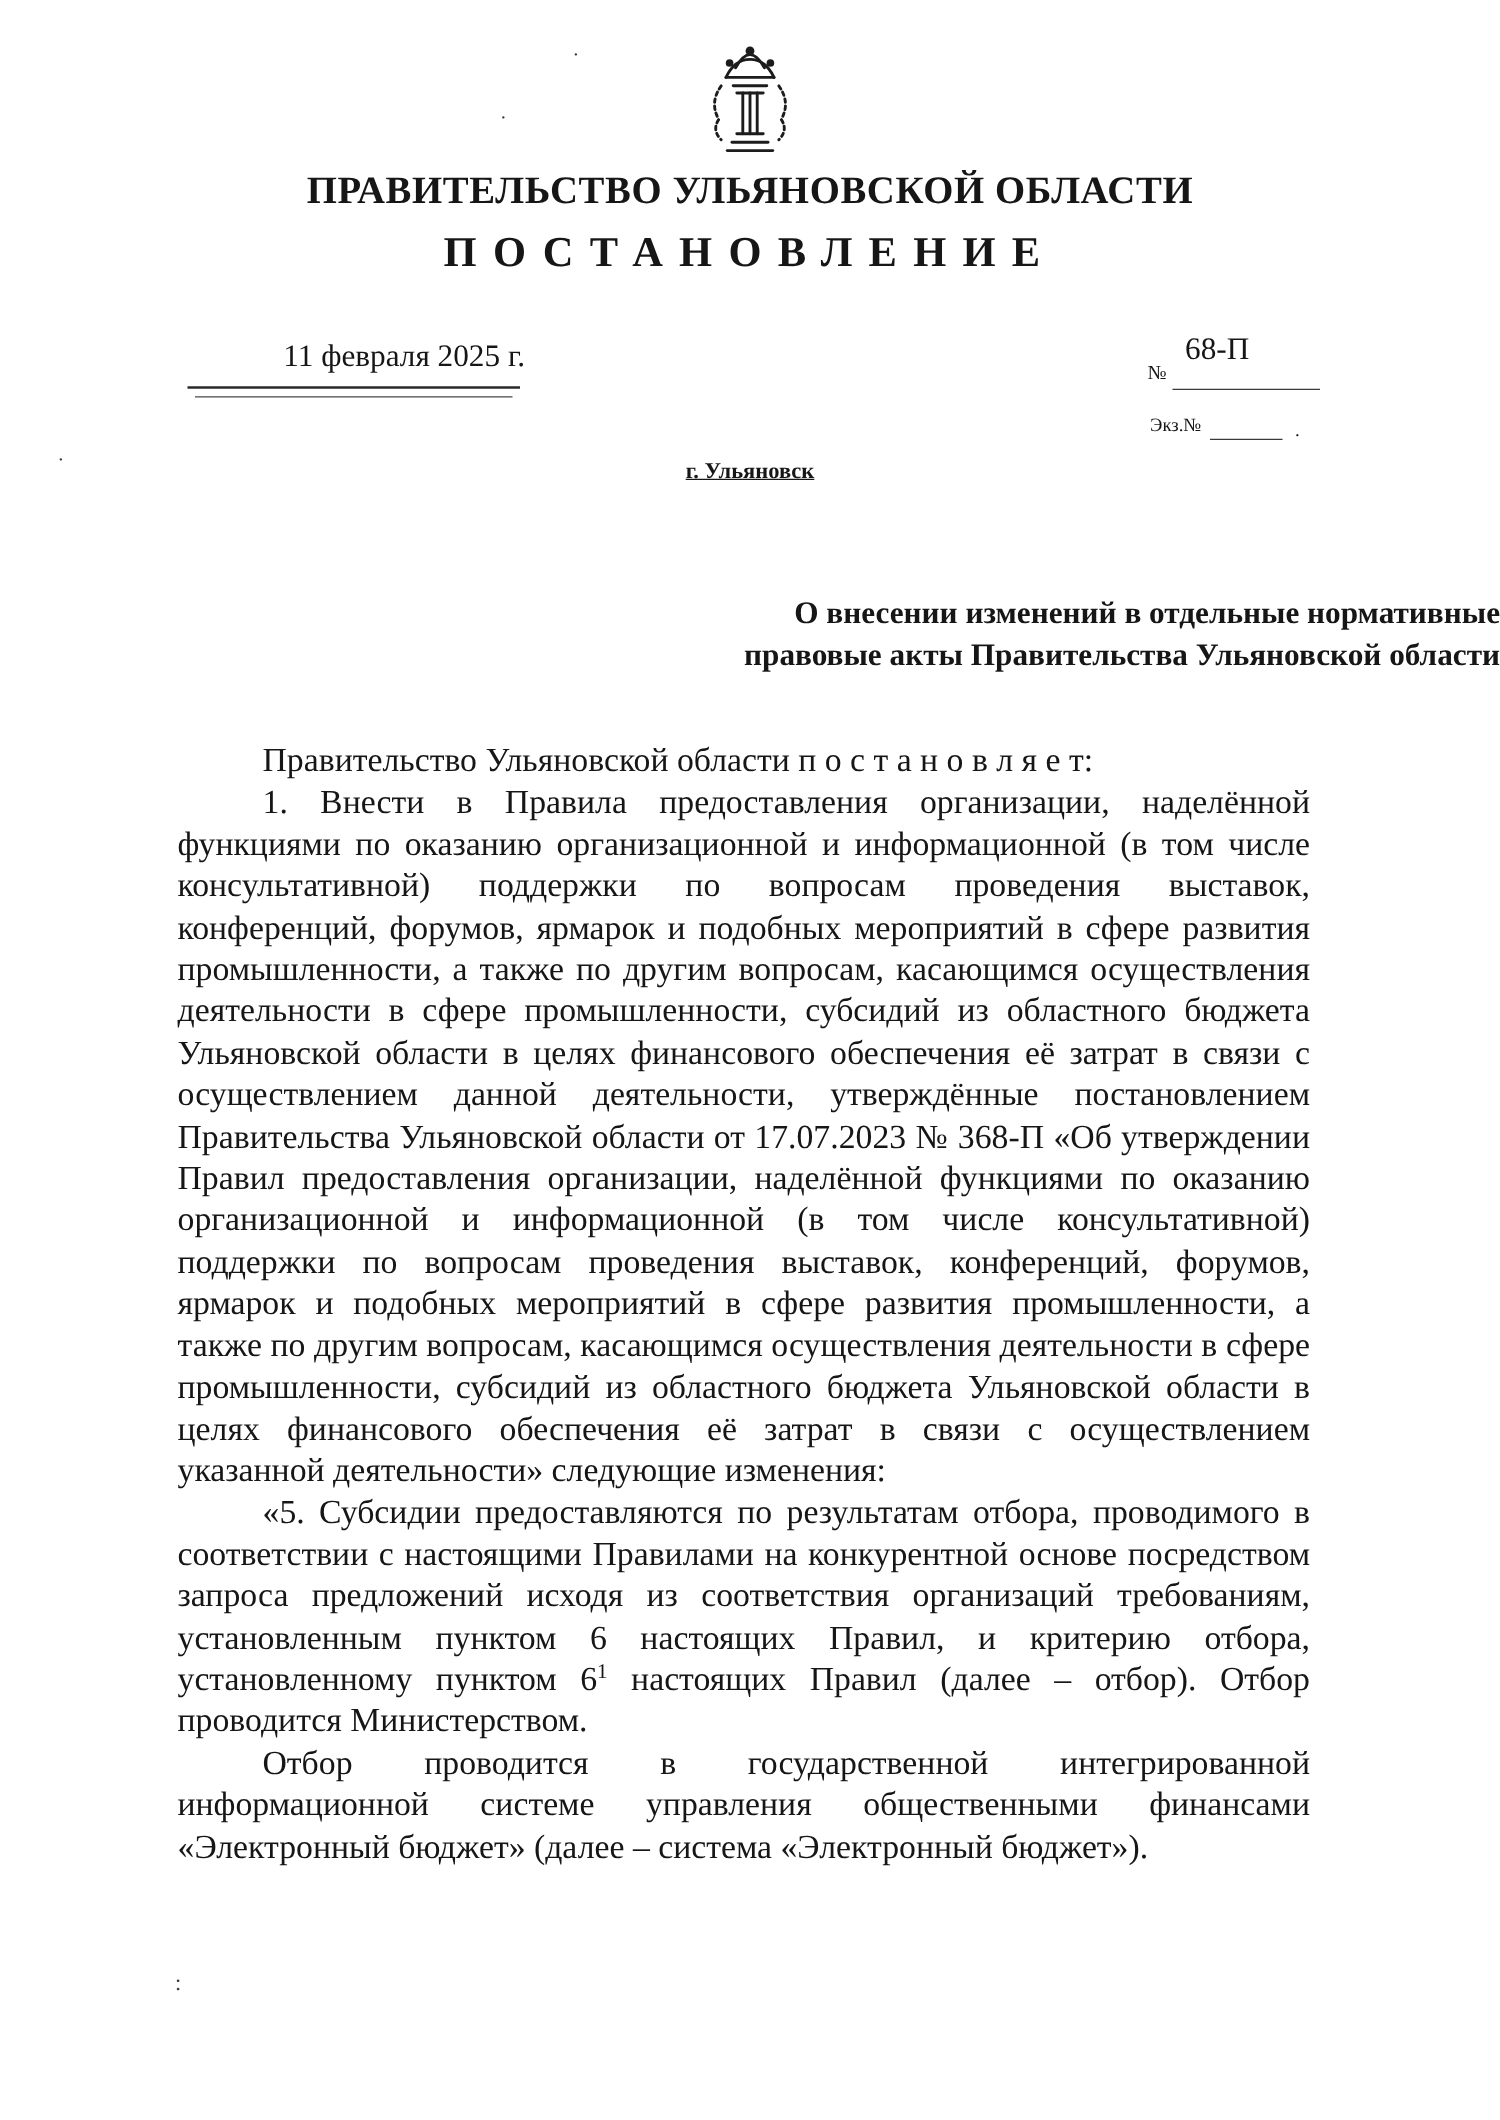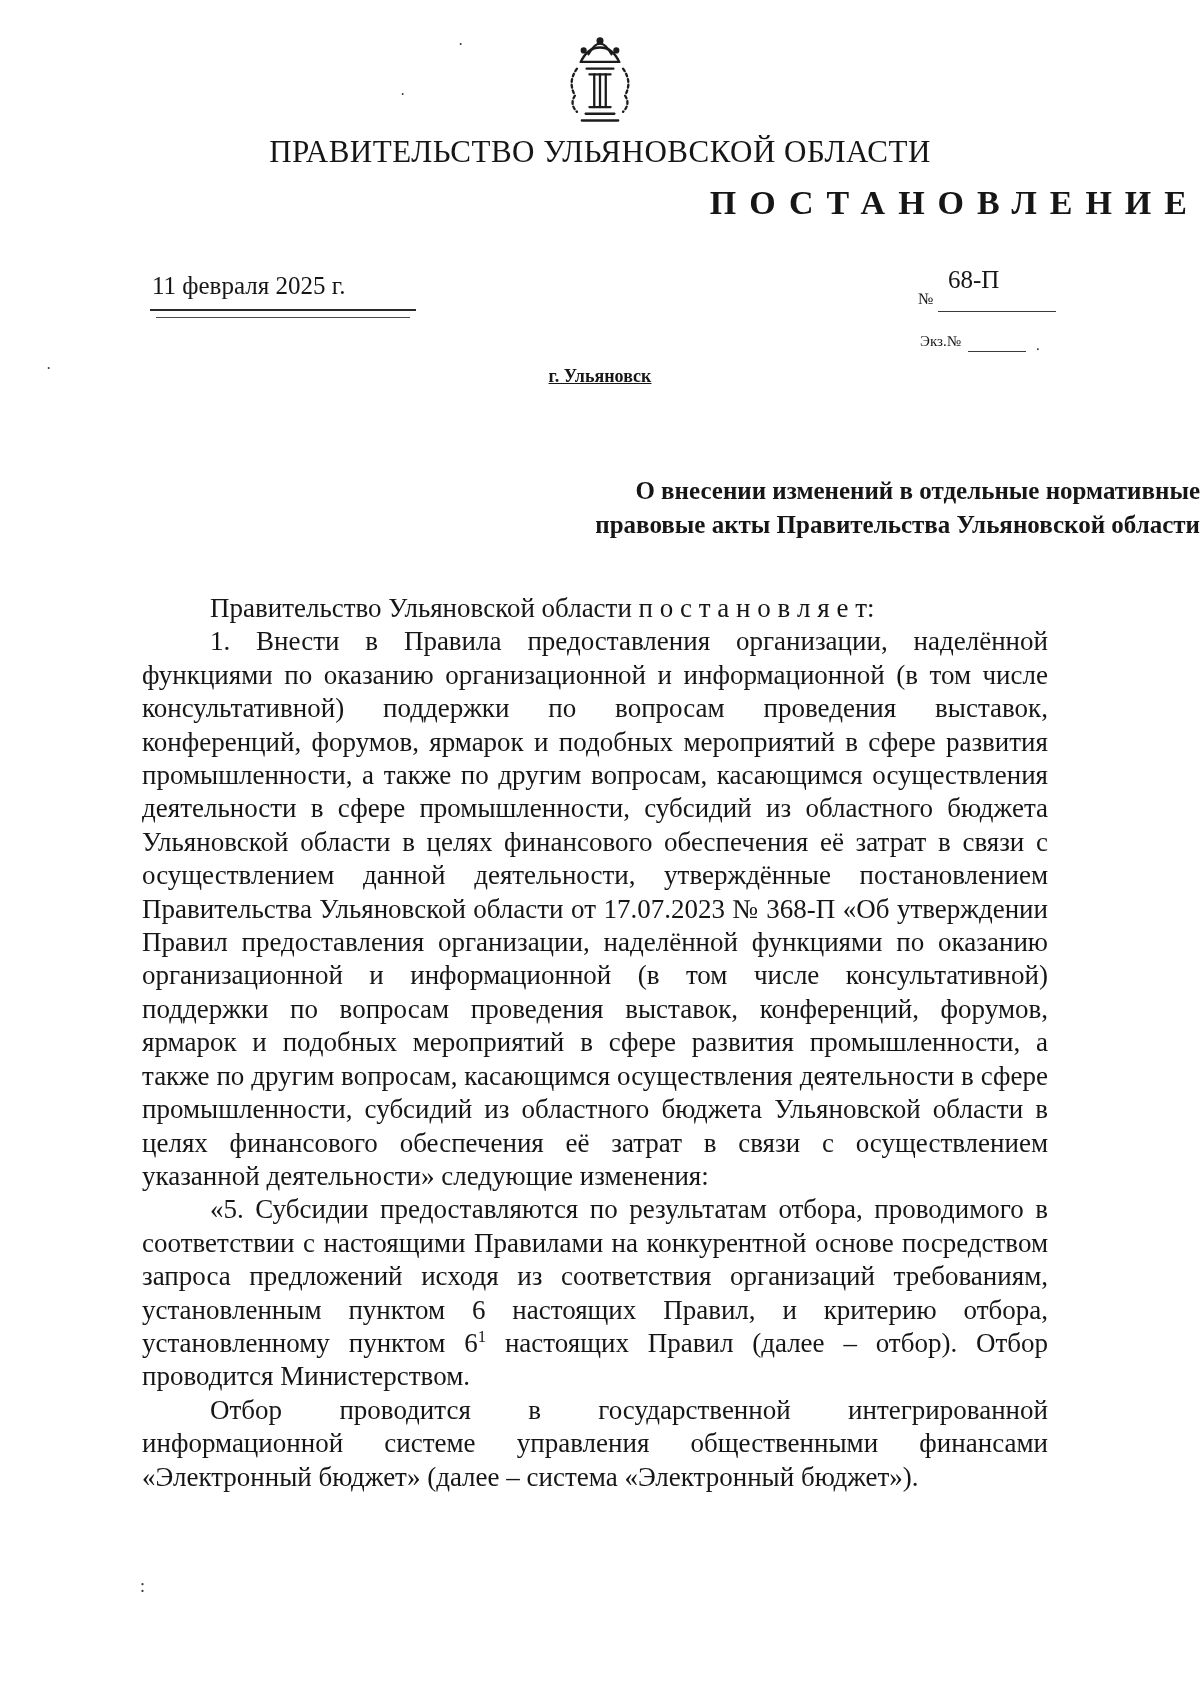--- a/index.html
+++ b/index.html
@@ -20,41 +20,41 @@
     width: 100px;
     height: 96px;
   }
   .org-name {
     position: absolute;
     top: 134px;
     left: 0;
     width: 100%;
     text-align: center;
     font-size: 31px;
-    font-weight: normal;
+    font-weight: bold;
     letter-spacing: 0.5px;
     white-space: nowrap;
   }
   .doc-type {
     position: absolute;
     top: 184px;
     left: 0;
     width: 100%;
-    text-align: right;
+    text-align: center;
     font-size: 34px;
     font-weight: bold;
     letter-spacing: 13px;
     white-space: nowrap;
   }
   .date-text {
     position: absolute;
     left: 152px;
     top: 272px;
     width: 268px;
-    text-align: left;
+    text-align: right;
     font-size: 25px;
   }
   .date-line-1 {
     position: absolute;
     left: 150px;
     top: 309px;
     width: 266px;
     border-top: 2px solid #2a2a2a;
   }
   .date-line-2 {

